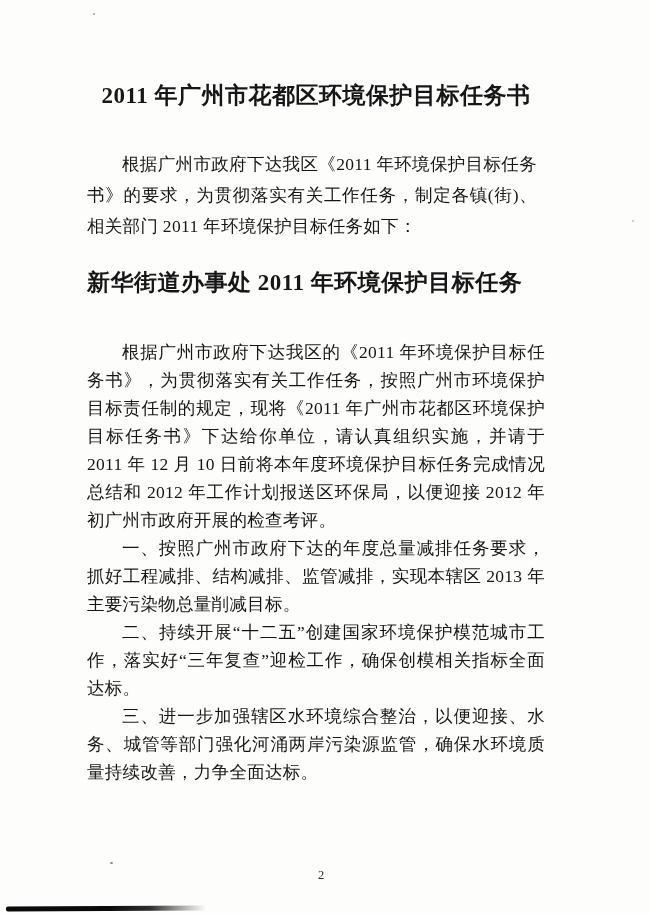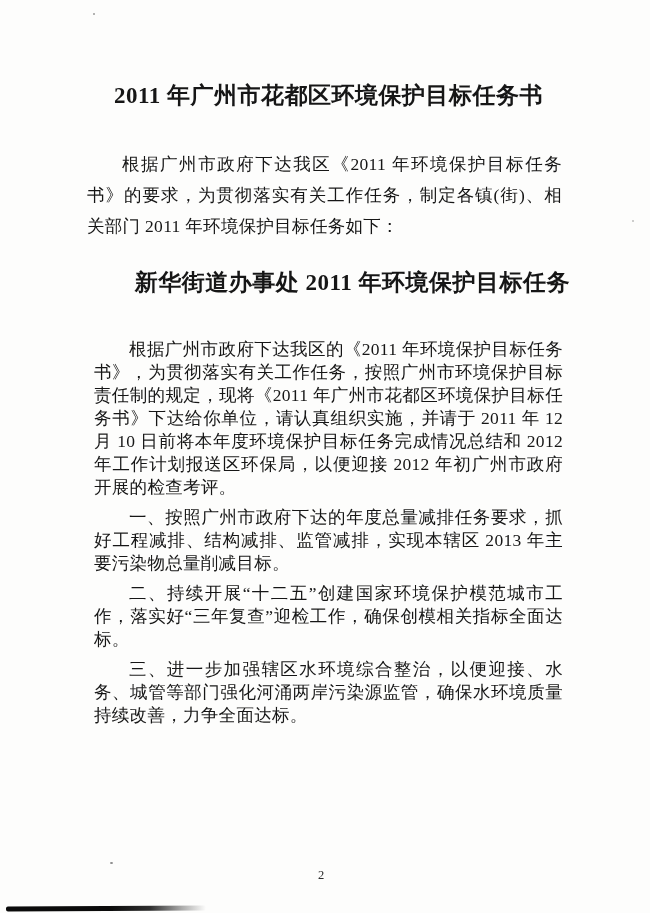--- a/index.html
+++ b/index.html
@@ -8,21 +8,21 @@
     background: #e8e8e8;
   }
   .page {
     position: relative;
     width: 650px;
     height: 913px;
     margin: 0 auto;
     background: #fdfdfc;
     overflow: hidden;
     box-sizing: border-box;
-    padding: 80px 80px 0 87px;
+    padding: 80px 105px 0 87px;
     font-family: "Liberation Serif", "DejaVu Serif", serif;
     color: #161616;
   }
   .doc-title {
     margin: 0;
     text-align: center;
     font-size: 23px;
     line-height: 32px;
     font-weight: bold;
     letter-spacing: 0.5px;
@@ -31,34 +31,34 @@
   .intro-para {
     margin: 37px 8px 0 0;
     font-size: 17.5px;
     line-height: 31px;
     text-align: justify;
     text-indent: 2em;
     letter-spacing: 0.3px;
   }
   .section-title {
     margin: 25px 0 7px 0;
-    text-align: right;
+    text-align: left;
     font-size: 23px;
     line-height: 32px;
     font-weight: bold;
     letter-spacing: 0.5px;
     white-space: nowrap;
   }
   .body-text {
     margin-top: 39px;
   }
   .body-text p {
-    margin: 7px;
+    margin: 0;
     font-size: 17.5px;
-    line-height: 23px;
+    line-height: 28px;
     text-align: justify;
     text-indent: 2em;
     letter-spacing: 0.3px;
   }
   .page-number {
     position: absolute;
     left: 0;
     right: 8px;
     bottom: 30px;
     text-align: center;

